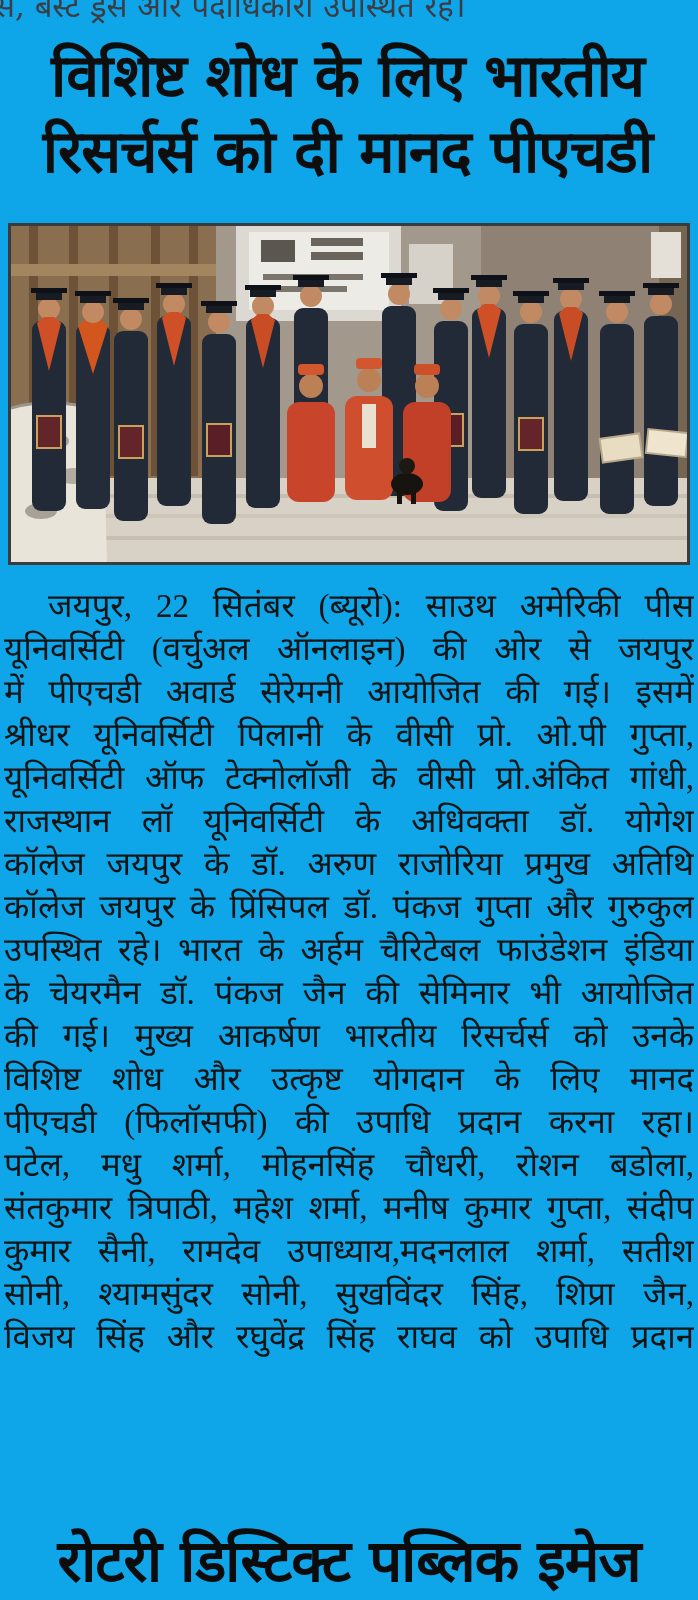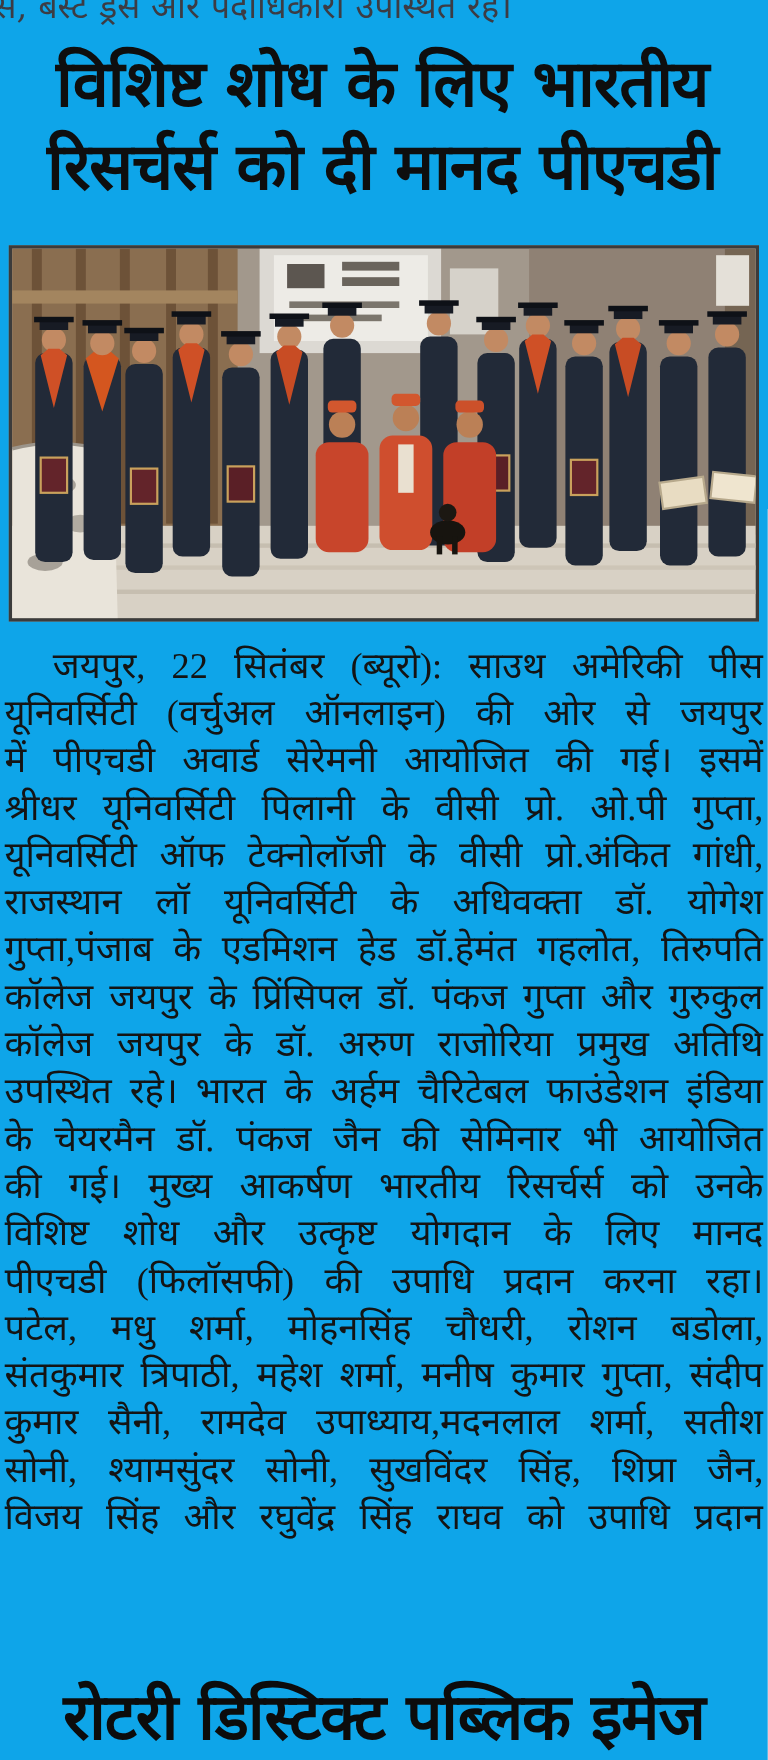--- a/index.html
+++ b/index.html
@@ -180,23 +180,22 @@
     </svg>
   </div>
 
   <div class="article-body">
     <div class="bline indent">जयपुर, 22 सितंबर (ब्यूरो): साउथ अमेरिकी पीस</div>
     <div class="bline">यूनिवर्सिटी (वर्चुअल ऑनलाइन) की ओर से जयपुर</div>
     <div class="bline">में पीएचडी अवार्ड सेरेमनी आयोजित की गई। इसमें</div>
     <div class="bline">श्रीधर यूनिवर्सिटी पिलानी के वीसी प्रो. ओ.पी गुप्ता,</div>
     <div class="bline">यूनिवर्सिटी ऑफ टेक्नोलॉजी के वीसी प्रो.अंकित गांधी,</div>
     <div class="bline">राजस्थान लॉ यूनिवर्सिटी के अधिवक्ता डॉ. योगेश</div>
-    <div class="bline">गुप्ता,पंजाब के एडमिशन हेड डॉ.हेमंत गहलोत, तिरुपति</div>
+    <div class="bline">कॉलेज जयपुर के डॉ. अरुण राजोरिया प्रमुख अतिथि</div>
     <div class="bline">कॉलेज जयपुर के प्रिंसिपल डॉ. पंकज गुप्ता और गुरुकुल</div>
-    <div class="bline">कॉलेज जयपुर के डॉ. अरुण राजोरिया प्रमुख अतिथि</div>
     <div class="bline">उपस्थित रहे। भारत के अर्हम चैरिटेबल फाउंडेशन इंडिया</div>
     <div class="bline">के चेयरमैन डॉ. पंकज जैन की सेमिनार भी आयोजित</div>
     <div class="bline">की गई। मुख्य आकर्षण भारतीय रिसर्चर्स को उनके</div>
     <div class="bline">विशिष्ट शोध और उत्कृष्ट योगदान के लिए मानद</div>
     <div class="bline">पीएचडी (फिलॉसफी) की उपाधि प्रदान करना रहा।</div>
     <div class="bline">पटेल, मधु शर्मा, मोहनसिंह चौधरी, रोशन बडोला,</div>
     <div class="bline">संतकुमार त्रिपाठी, महेश शर्मा, मनीष कुमार गुप्ता, संदीप</div>
     <div class="bline">कुमार सैनी, रामदेव उपाध्याय,मदनलाल शर्मा, सतीश</div>
     <div class="bline">सोनी, श्यामसुंदर सोनी, सुखविंदर सिंह, शिप्रा जैन,</div>
     <div class="bline">विजय सिंह और रघुवेंद्र सिंह राघव को उपाधि प्रदान</div>

